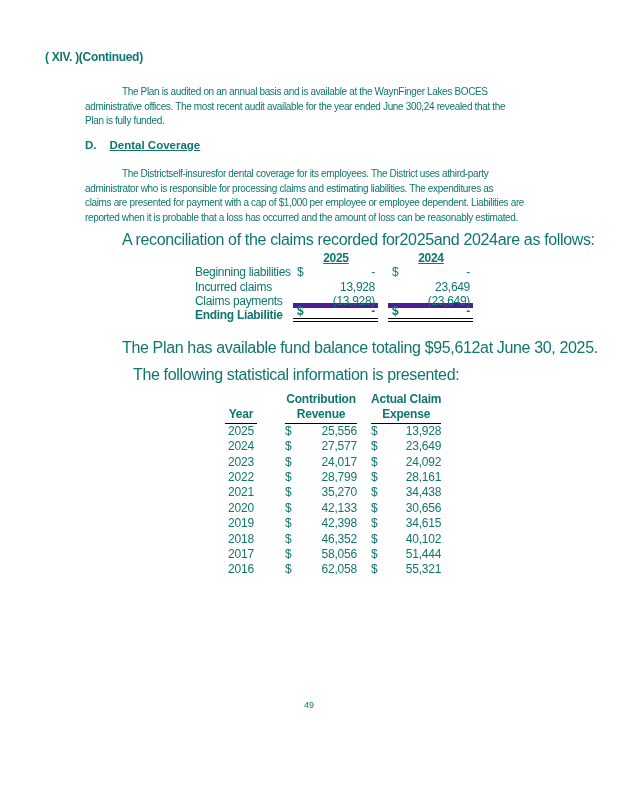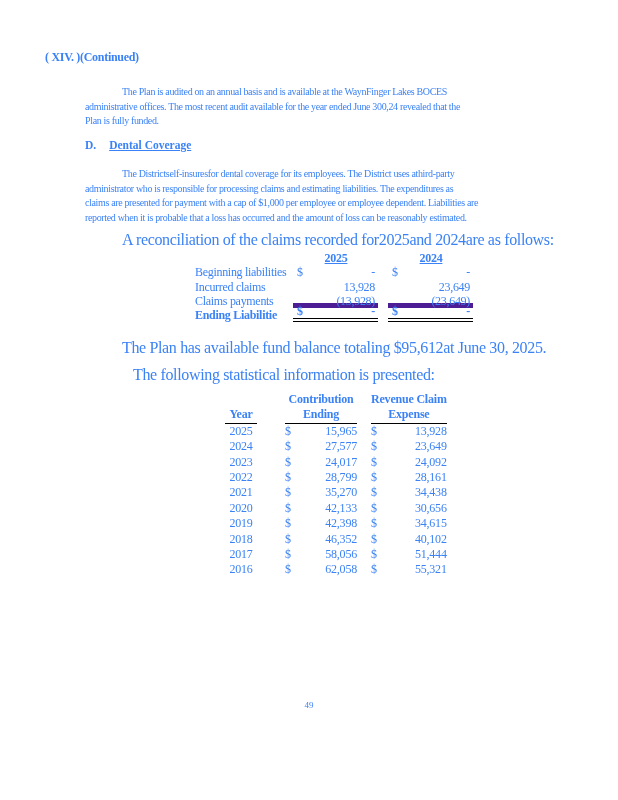--- a/index.html
+++ b/index.html
@@ -1,18 +1,18 @@
 <!DOCTYPE html>
 <html><head>
 <meta charset="utf-8">
 <style>
   html,body{margin:0;padding:0;background:#ffffff;}
   .page{
     position:relative;width:618px;height:800px;background:#ffffff;
-    font-family:Liberation Serif, serif;color:#3b82f6;
+    font-family:Liberation Sans, sans-serif;color:#0f766e;
     overflow:hidden;
   }
   .hdr{
     position:absolute;left:45px;top:50px;
     font-size:12px;font-weight:bold;letter-spacing:-0.3px;white-space:nowrap;
   }
   .para{
     position:absolute;left:85px;width:500px;
     font-size:10px;line-height:14.6px;letter-spacing:-0.35px;
     white-space:pre-line;text-indent:37px;
@@ -150,35 +150,35 @@
       <col style="width:14px">
         <col style="width:16px">
         <col style="width:50px">
     </colgroup>
     <tbody>
         <tr>
       <td></td>
           <td></td>
       <td colspan="2" class="th-top">Contribution</td>
       <td></td>
-      <td colspan="2" class="th-top">Revenue Claim</td>
+      <td colspan="2" class="th-top">Actual Claim</td>
     </tr>
     <tr>
       <td class="th-u">Year</td>
       <td></td>
-      <td colspan="2" class="th-u">Ending</td>
+      <td colspan="2" class="th-u">Revenue</td>
       <td></td>
       <td colspan="2" class="th-u">Expense</td>
     </tr>
 
     <tr>
       <td class="yr">2025</td>
           <td></td>
       <td class="sym">$</td>
-      <td class="amt">15,965</td>
+      <td class="amt">25,556</td>
           <td></td>
       <td class="sym">$</td>
       <td class="amt">13,928</td>
     </tr>
     <tr>
       <td class="yr">2024</td>
           <td></td>
       <td class="sym">$</td>
       <td class="amt">27,577</td>
           <td></td>

